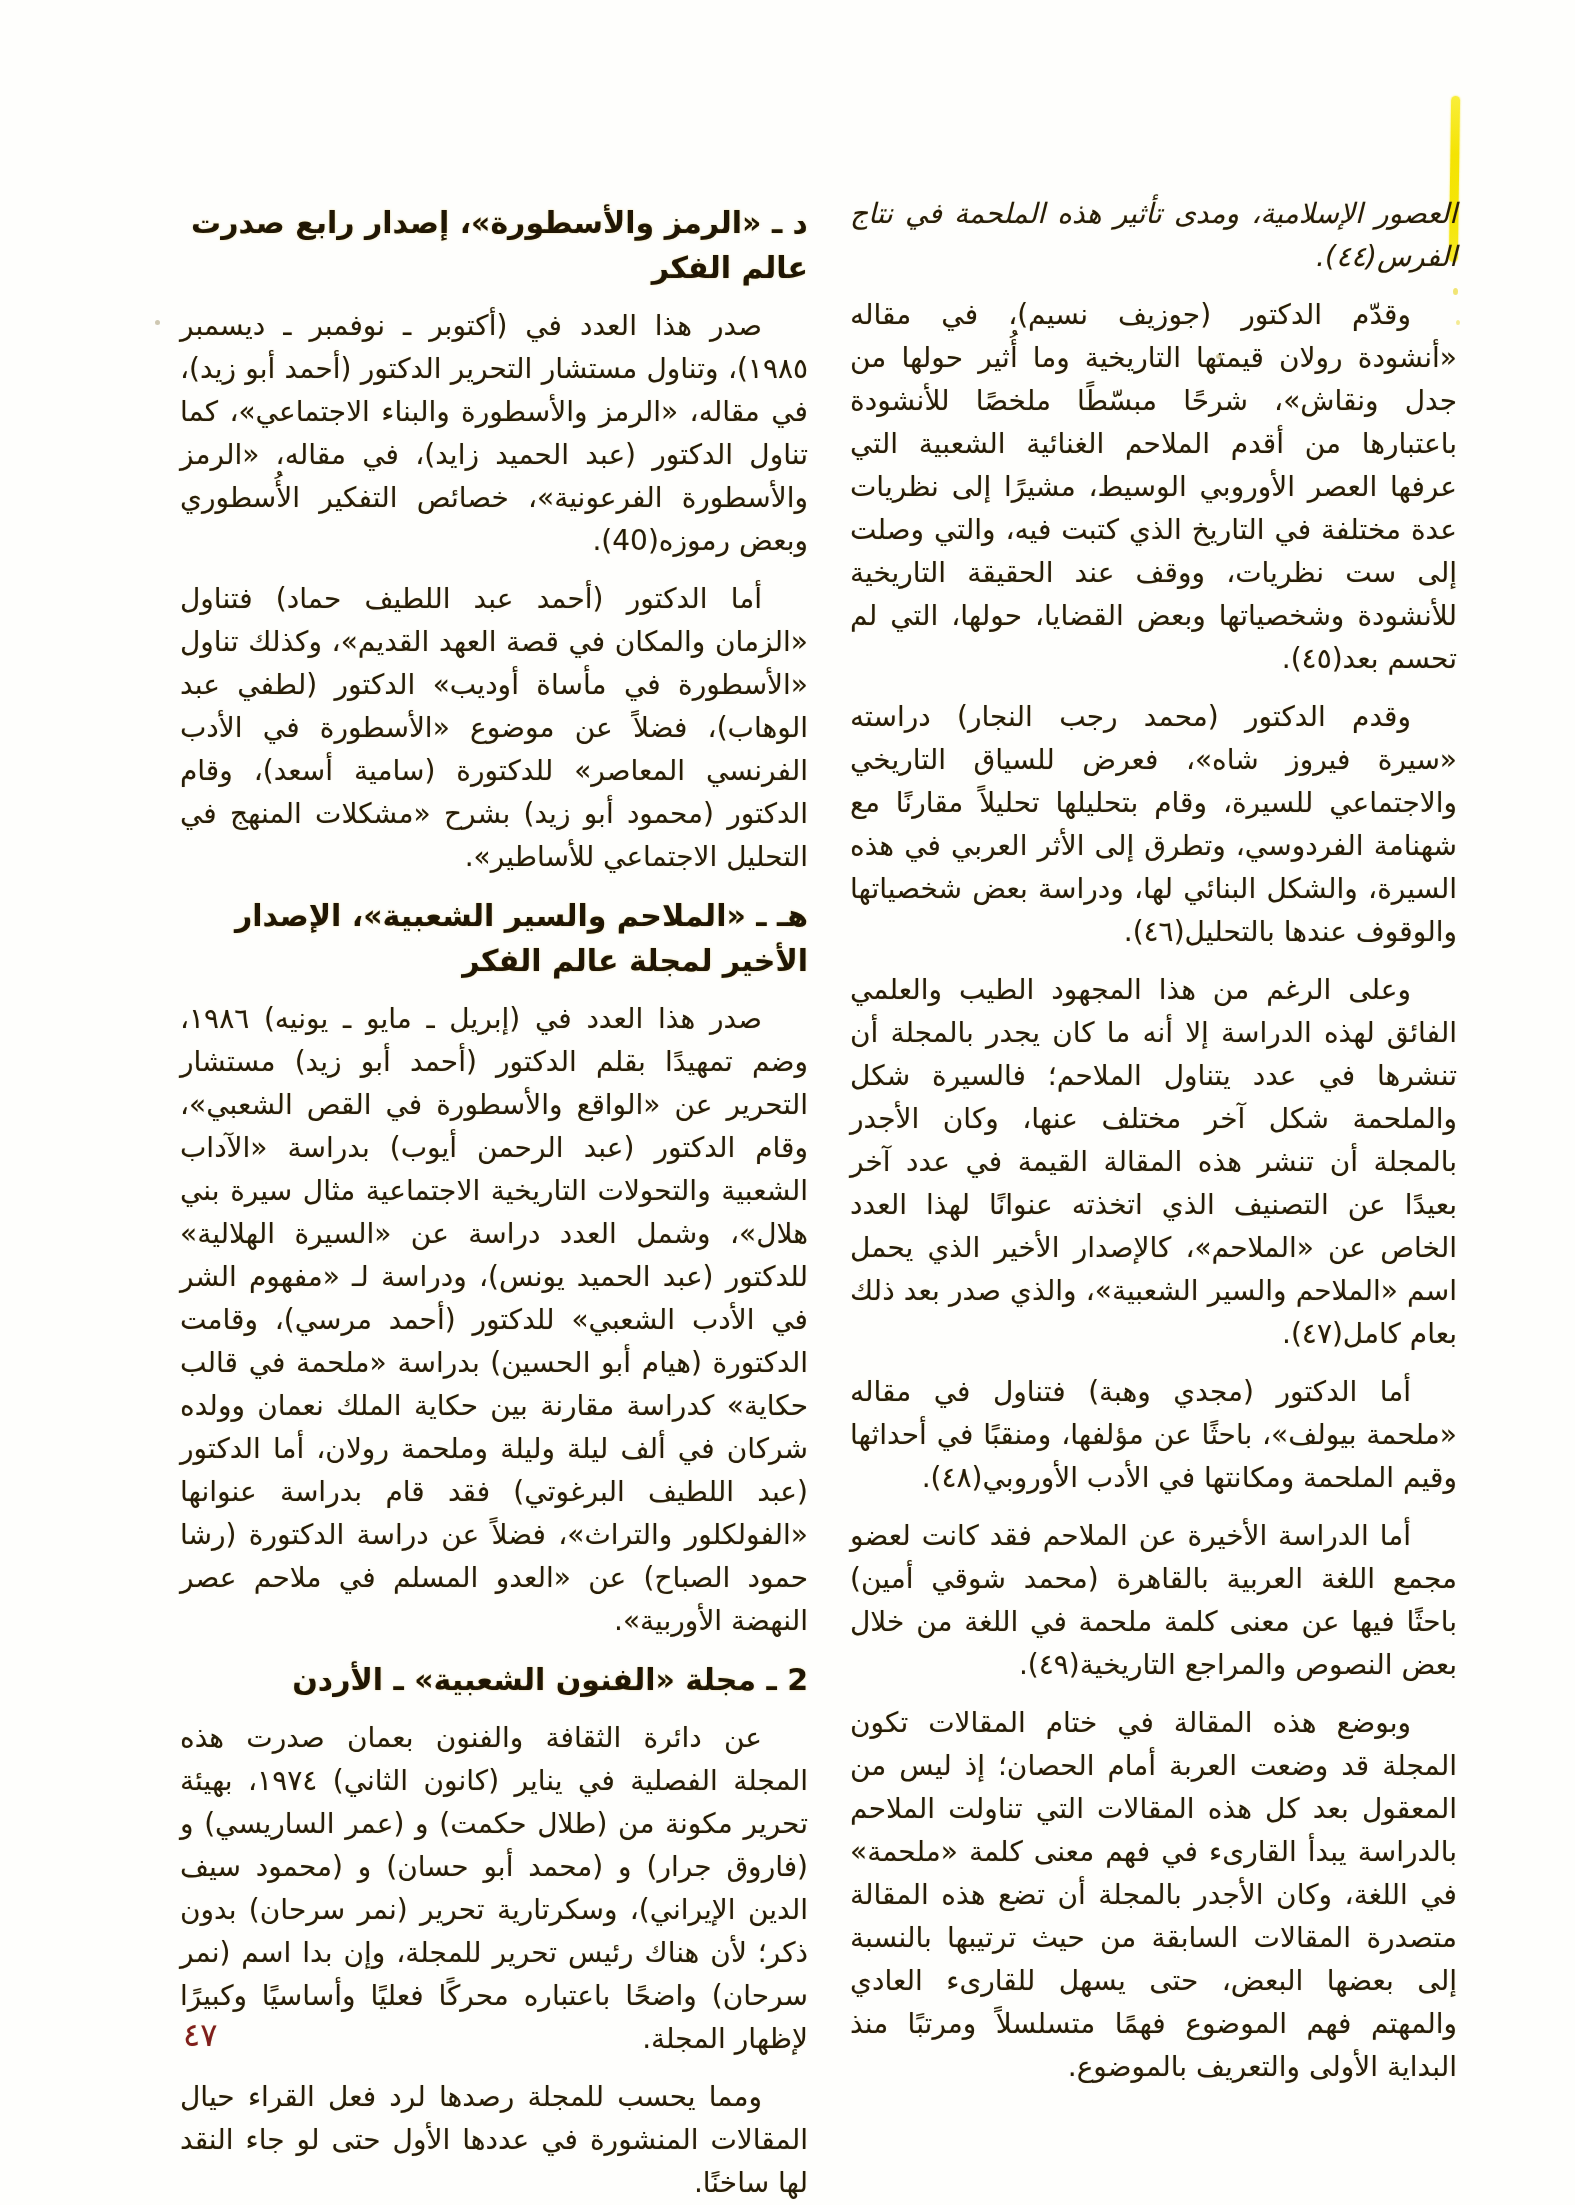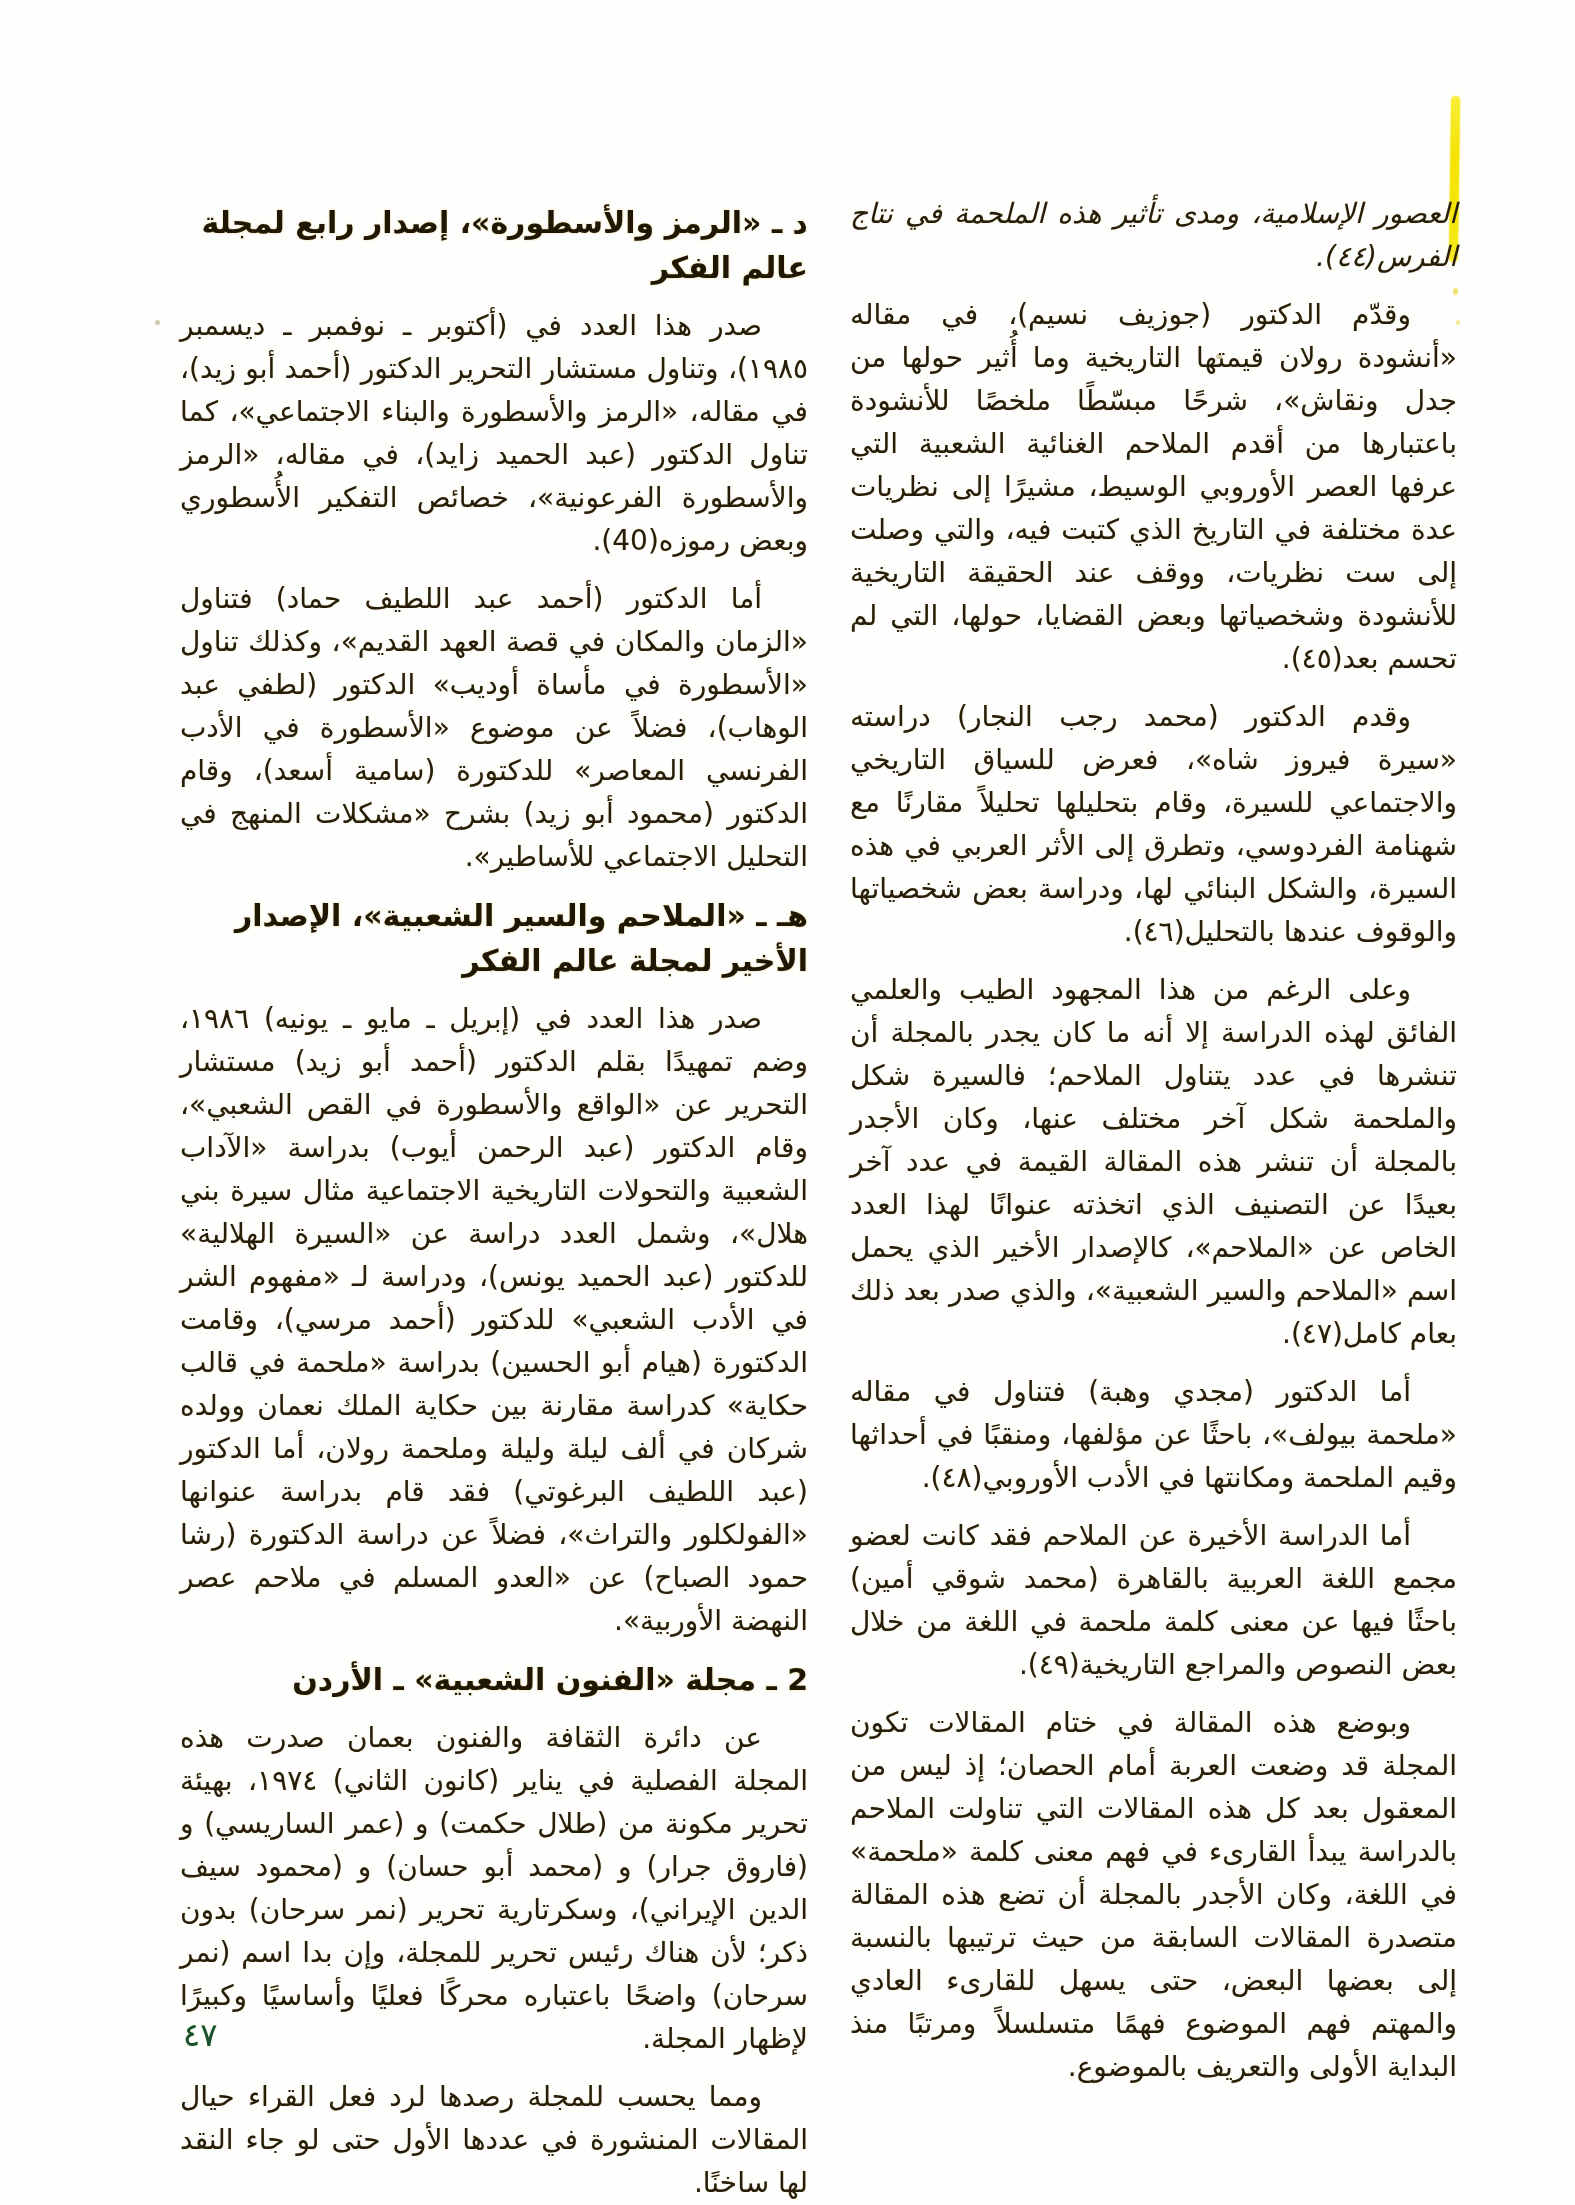--- a/index.html
+++ b/index.html
@@ -55,21 +55,21 @@
     text-shadow: 0 0 2px rgba(205,168,26,0.5);
   }
   .head.first {
     margin-top: 0;
   }
   .page-num {
     position: absolute;
     top: 2016px;
     left: 183px;
     font-size: 32px;
-    color: #14532d;
+    color: #7f1d1d;
     text-shadow: 0 0 1px rgba(170,140,30,0.5);
   }
   
   .highlighter {
     position: absolute;
     left: 1450px;
     top: 96px;
     width: 9px;
     height: 166px;
     background: linear-gradient(180deg, #f9ee3a 0%, #f4e303 35%, #f5e607 75%, #f7ea25 100%);
@@ -102,21 +102,21 @@
     <p class="para cont">العصور الإسلامية، ومدى تأثير هذه الملحمة في نتاج الفرس(٤٤).</p>
     <p class="para">وقدّم الدكتور (جوزيف نسيم)، في مقاله «أنشودة رولان قيمتها التاريخية وما أُثير حولها من جدل ونقاش»، شرحًا مبسّطًا ملخصًا للأنشودة باعتبارها من أقدم الملاحم الغنائية الشعبية التي عرفها العصر الأوروبي الوسيط، مشيرًا إلى نظريات عدة مختلفة في التاريخ الذي كتبت فيه، والتي وصلت إلى ست نظريات، ووقف عند الحقيقة التاريخية للأنشودة وشخصياتها وبعض القضايا، حولها، التي لم تحسم بعد(٤٥).</p>
     <p class="para">وقدم الدكتور (محمد رجب النجار) دراسته «سيرة فيروز شاه»، فعرض للسياق التاريخي والاجتماعي للسيرة، وقام بتحليلها تحليلاً مقارنًا مع شهنامة الفردوسي، وتطرق إلى الأثر العربي في هذه السيرة، والشكل البنائي لها، ودراسة بعض شخصياتها والوقوف عندها بالتحليل(٤٦).</p>
     <p class="para">وعلى الرغم من هذا المجهود الطيب والعلمي الفائق لهذه الدراسة إلا أنه ما كان يجدر بالمجلة أن تنشرها في عدد يتناول الملاحم؛ فالسيرة شكل والملحمة شكل آخر مختلف عنها، وكان الأجدر بالمجلة أن تنشر هذه المقالة القيمة في عدد آخر بعيدًا عن التصنيف الذي اتخذته عنوانًا لهذا العدد الخاص عن «الملاحم»، كالإصدار الأخير الذي يحمل اسم «الملاحم والسير الشعبية»، والذي صدر بعد ذلك بعام كامل(٤٧).</p>
     <p class="para">أما الدكتور (مجدي وهبة) فتناول في مقاله «ملحمة بيولف»، باحثًا عن مؤلفها، ومنقبًا في أحداثها وقيم الملحمة ومكانتها في الأدب الأوروبي(٤٨).</p>
     <p class="para">أما الدراسة الأخيرة عن الملاحم فقد كانت لعضو مجمع اللغة العربية بالقاهرة (محمد شوقي أمين) باحثًا فيها عن معنى كلمة ملحمة في اللغة من خلال بعض النصوص والمراجع التاريخية(٤٩).</p>
     <p class="para">وبوضع هذه المقالة في ختام المقالات تكون المجلة قد وضعت العربة أمام الحصان؛ إذ ليس من المعقول بعد كل هذه المقالات التي تناولت الملاحم بالدراسة يبدأ القارىء في فهم معنى كلمة «ملحمة» في اللغة، وكان الأجدر بالمجلة أن تضع هذه المقالة متصدرة المقالات السابقة من حيث ترتيبها بالنسبة إلى بعضها البعض، حتى يسهل للقارىء العادي والمهتم فهم الموضوع فهمًا متسلسلاً ومرتبًا منذ البداية الأولى والتعريف بالموضوع.</p>
   </div>
 
   <div class="col col-left">
-    <h3 class="head first">د ـ «الرمز والأسطورة»، إصدار رابع لمجلة عالم الفكر</h3>
+    <h3 class="head first">د ـ «الرمز والأسطورة»، إصدار رابع صدرت عالم الفكر</h3>
     <p class="para">صدر هذا العدد في (أكتوبر ـ نوفمبر ـ ديسمبر ١٩٨٥)، وتناول مستشار التحرير الدكتور (أحمد أبو زيد)، في مقاله، «الرمز والأسطورة والبناء الاجتماعي»، كما تناول الدكتور (عبد الحميد زايد)، في مقاله، «الرمز والأسطورة الفرعونية»، خصائص التفكير الأُسطوري وبعض رموزه(40).</p>
     <p class="para">أما الدكتور (أحمد عبد اللطيف حماد) فتناول «الزمان والمكان في قصة العهد القديم»، وكذلك تناول «الأسطورة في مأساة أوديب» الدكتور (لطفي عبد الوهاب)، فضلاً عن موضوع «الأسطورة في الأدب الفرنسي المعاصر» للدكتورة (سامية أسعد)، وقام الدكتور (محمود أبو زيد) بشرح «مشكلات المنهج في التحليل الاجتماعي للأساطير».</p>
     <h3 class="head">هـ ـ «الملاحم والسير الشعبية»، الإصدار الأخير لمجلة عالم الفكر</h3>
     <p class="para">صدر هذا العدد في (إبريل ـ مايو ـ يونيه) ١٩٨٦، وضم تمهيدًا بقلم الدكتور (أحمد أبو زيد) مستشار التحرير عن «الواقع والأسطورة في القص الشعبي»، وقام الدكتور (عبد الرحمن أيوب) بدراسة «الآداب الشعبية والتحولات التاريخية الاجتماعية مثال سيرة بني هلال»، وشمل العدد دراسة عن «السيرة الهلالية» للدكتور (عبد الحميد يونس)، ودراسة لـ «مفهوم الشر في الأدب الشعبي» للدكتور (أحمد مرسي)، وقامت الدكتورة (هيام أبو الحسين) بدراسة «ملحمة في قالب حكاية» كدراسة مقارنة بين حكاية الملك نعمان وولده شركان في ألف ليلة وليلة وملحمة رولان، أما الدكتور (عبد اللطيف البرغوتي) فقد قام بدراسة عنوانها «الفولكلور والتراث»، فضلاً عن دراسة الدكتورة (رشا حمود الصباح) عن «العدو المسلم في ملاحم عصر النهضة الأوربية».</p>
     <h3 class="head">2 ـ مجلة «الفنون الشعبية» ـ الأردن</h3>
     <p class="para">عن دائرة الثقافة والفنون بعمان صدرت هذه المجلة الفصلية في يناير (كانون الثاني) ١٩٧٤، بهيئة تحرير مكونة من (طلال حكمت) و (عمر الساريسي) و (فاروق جرار) و (محمد أبو حسان) و (محمود سيف الدين الإيراني)، وسكرتارية تحرير (نمر سرحان) بدون ذكر؛ لأن هناك رئيس تحرير للمجلة، وإن بدا اسم (نمر سرحان) واضحًا باعتباره محركًا فعليًا وأساسيًا وكبيرًا لإظهار المجلة.</p>
     <p class="para">ومما يحسب للمجلة رصدها لرد فعل القراء حيال المقالات المنشورة في عددها الأول حتى لو جاء النقد لها ساخنًا.</p>
   </div>
 
   <div class="page-num">٤٧</div>

